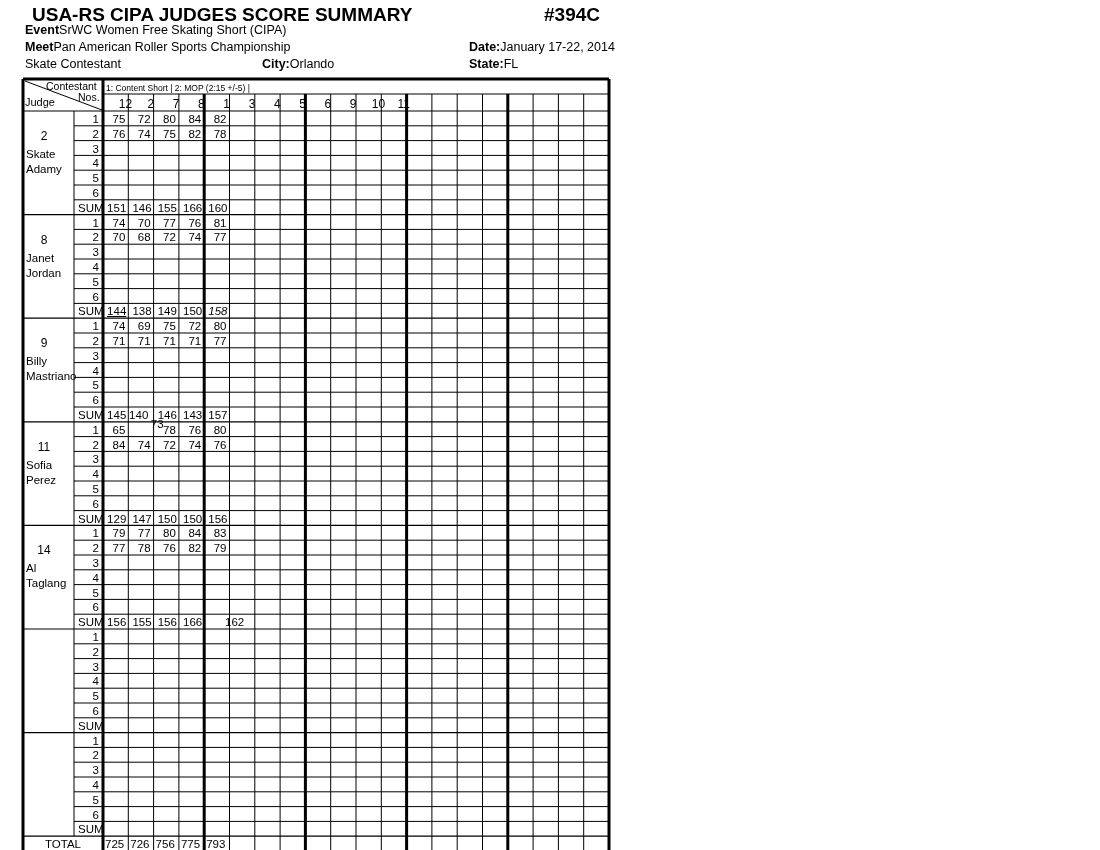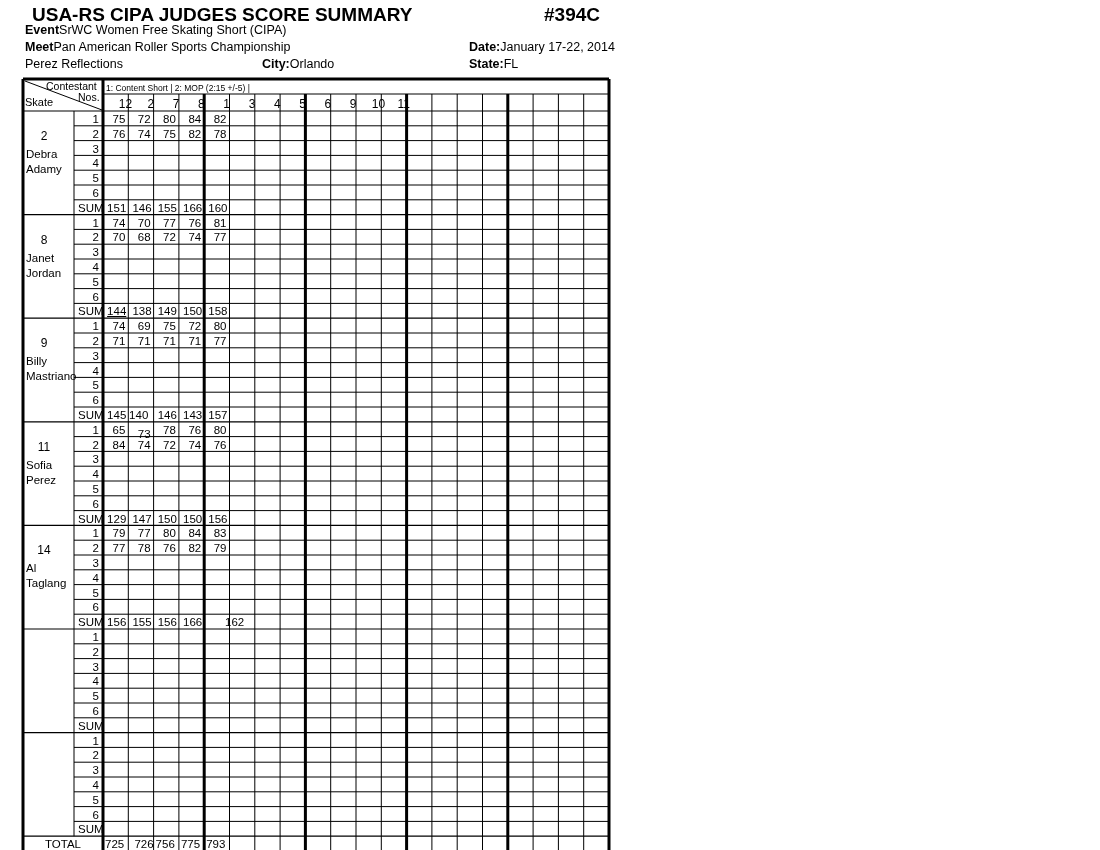--- a/index.html
+++ b/index.html
@@ -26,21 +26,21 @@
 
 <div class="hline" style="left:25px; top:23px;">
   <span class="lbl">Event</span><span>SrWC Women Free Skating Short  (CIPA)</span>
 </div>
 <div class="hline" style="left:25px; top:40px;">
   <span class="lbl">Meet</span><span>Pan American Roller Sports Championship</span>
 </div>
 <div class="hline" style="left:469px; top:40px;">
   <span class="lbl">Date:</span><span>January 17-22, 2014</span>
 </div>
-<div class="hline" style="left:25px; top:57px;">Perez Reflections</div>
+<div class="hline" style="left:25px; top:57px;">Skate Contestant</div>
 <div class="hline" style="left:262px; top:57px;">
   <span class="lbl">City:</span><span>Orlando</span>
 </div>
 <div class="hline" style="left:469px; top:57px;">
   <span class="lbl">State:</span><span>FL</span>
 </div>
 
 <svg id="grid" xmlns="http://www.w3.org/2000/svg" width="1100" height="850">
     <line x1="23" y1="79" x2="609" y2="79" stroke="#000" stroke-width="3"></line>
     <line x1="23" y1="79" x2="23" y2="850" stroke="#000" stroke-width="3"></line>
@@ -115,38 +115,38 @@
     <line x1="74" y1="762.1999999999999" x2="609" y2="762.1999999999999" stroke="#000" stroke-width="1"></line>
     <line x1="74" y1="776.9999999999999" x2="609" y2="776.9999999999999" stroke="#000" stroke-width="1"></line>
     <line x1="74" y1="791.8" x2="609" y2="791.8" stroke="#000" stroke-width="1"></line>
     <line x1="74" y1="806.5999999999999" x2="609" y2="806.5999999999999" stroke="#000" stroke-width="1"></line>
     <line x1="74" y1="821.3999999999999" x2="609" y2="821.3999999999999" stroke="#000" stroke-width="1"></line>
     <line x1="23" y1="836.1999999999999" x2="609" y2="836.1999999999999" stroke="#000" stroke-width="1.2"></line>
   </svg>
 
 <div class="hdr-small" style="left:46px; top:80px; font-size:10.5px;">Contestant</div>
 <div class="hdr-small" style="left:78px; top:91px; font-size:10.5px;">Nos.</div>
-<div class="hdr-small" style="left:25px; top:96px; font-size:11px;">Skate</div>
+<div class="hdr-small" style="left:25px; top:96px; font-size:11px;">Judge</div>
 <div class="hdr-small" style="left:106px; top:83px; font-size:8.5px;">1: Content Short | 2: MOP (2:15 +/-5) |</div>
 
 <div id="cells">
     <div class="colnum" style="left:103px; top:97px;">12</div>
     <div class="colnum" style="left:128.3px; top:97px;">2</div>
     <div class="colnum" style="left:153.6px; top:97px;">7</div>
     <div class="colnum" style="left:178.9px; top:97px;">8</div>
     <div class="colnum" style="left:204.2px; top:97px;">1</div>
     <div class="colnum" style="left:229.5px; top:97px;">3</div>
     <div class="colnum" style="left:254.8px; top:97px;">4</div>
     <div class="colnum" style="left:280.1px; top:97px;">5</div>
     <div class="colnum" style="left:305.4px; top:97px;">6</div>
     <div class="colnum" style="left:330.70000000000005px; top:97px;">9</div>
     <div class="colnum" style="left:356px; top:97px;">10</div>
     <div class="colnum" style="left:381.3px; top:97px;">11</div>
     <div class="judge-no" style="left:24px; top:129px;">2</div>
-    <div class="judge-name" style="left:26px; top:147px;">Debra</div>
+    <div class="judge-name" style="left:26px; top:147px;">Skate</div>
     <div class="judge-name" style="left:26px; top:162px;">Adamy</div>
     <div class="rn" style="left:79px; top:112px;">1</div>
     <div class="rn" style="left:79px; top:126.8px;">2</div>
     <div class="rn" style="left:79px; top:141.6px;">3</div>
     <div class="rn" style="left:79px; top:156.4px;">4</div>
     <div class="rn" style="left:79px; top:171.2px;">5</div>
     <div class="rn" style="left:79px; top:186px;">6</div>
     <div class="rn" style="left:78px; top:200.8px; width:25px; text-align:left;">SUM</div>
     <div class="cell-t" style="left:103px; top:112px; width:22.3px;">75</div>
     <div class="cell-t" style="left:128.3px; top:112px; width:22.3px;">72</div>
@@ -180,21 +180,21 @@
     <div class="cell-t" style="left:204.2px; top:215.6px; width:22.3px;">81</div>
     <div class="cell-t" style="left:103px; top:230.4px; width:22.3px;">70</div>
     <div class="cell-t" style="left:128.3px; top:230.4px; width:22.3px;">68</div>
     <div class="cell-t" style="left:153.6px; top:230.4px; width:22.3px;">72</div>
     <div class="cell-t" style="left:178.9px; top:230.4px; width:22.3px;">74</div>
     <div class="cell-t" style="left:204.2px; top:230.4px; width:22.3px;">77</div>
     <div class="cell-t" style="left:103px; top:304.4px; width:23.3px;text-decoration:underline;">144</div>
     <div class="cell-t" style="left:128.3px; top:304.4px; width:23.3px;">138</div>
     <div class="cell-t" style="left:153.6px; top:304.4px; width:23.3px;">149</div>
     <div class="cell-t" style="left:178.9px; top:304.4px; width:23.3px;">150</div>
-    <div class="cell-t" style="left:204.2px; top:304.4px; width:23.3px;">158</div>
+    <div class="cell-t" style="left:204.2px; top:304.4px; width:23.3px;font-style:italic;">158</div>
     <div class="judge-no" style="left:24px; top:336.2px;">9</div>
     <div class="judge-name" style="left:26px; top:354.2px;">Billy</div>
     <div class="judge-name" style="left:26px; top:369.2px;">Mastriano</div>
     <div class="rn" style="left:79px; top:319.2px;">1</div>
     <div class="rn" style="left:79px; top:334px;">2</div>
     <div class="rn" style="left:79px; top:348.8px;">3</div>
     <div class="rn" style="left:79px; top:363.59999999999997px;">4</div>
     <div class="rn" style="left:79px; top:378.4px;">5</div>
     <div class="rn" style="left:79px; top:393.2px;">6</div>
     <div class="rn" style="left:78px; top:408px; width:25px; text-align:left;">SUM</div>
@@ -217,21 +217,21 @@
     <div class="judge-name" style="left:26px; top:457.79999999999995px;">Sofia</div>
     <div class="judge-name" style="left:26px; top:472.79999999999995px;">Perez</div>
     <div class="rn" style="left:79px; top:422.79999999999995px;">1</div>
     <div class="rn" style="left:79px; top:437.59999999999997px;">2</div>
     <div class="rn" style="left:79px; top:452.4px;">3</div>
     <div class="rn" style="left:79px; top:467.19999999999993px;">4</div>
     <div class="rn" style="left:79px; top:481.99999999999994px;">5</div>
     <div class="rn" style="left:79px; top:496.79999999999995px;">6</div>
     <div class="rn" style="left:78px; top:511.59999999999997px; width:25px; text-align:left;">SUM</div>
     <div class="cell-t" style="left:103px; top:422.79999999999995px; width:22.3px;">65</div>
-    <div class="cell-t" style="left:128.3px; top:427px; width:22.3px;">73</div>
+    <div class="cell-t" style="left:128.3px; top:417px; width:22.3px;padding-left:13px;">73</div>
     <div class="cell-t" style="left:153.6px; top:422.79999999999995px; width:22.3px;">78</div>
     <div class="cell-t" style="left:178.9px; top:422.79999999999995px; width:22.3px;">76</div>
     <div class="cell-t" style="left:204.2px; top:422.79999999999995px; width:22.3px;">80</div>
     <div class="cell-t" style="left:103px; top:437.59999999999997px; width:22.3px;">84</div>
     <div class="cell-t" style="left:128.3px; top:437.59999999999997px; width:22.3px;">74</div>
     <div class="cell-t" style="left:153.6px; top:437.59999999999997px; width:22.3px;">72</div>
     <div class="cell-t" style="left:178.9px; top:437.59999999999997px; width:22.3px;">74</div>
     <div class="cell-t" style="left:204.2px; top:437.59999999999997px; width:22.3px;">76</div>
     <div class="cell-t" style="left:103px; top:511.59999999999997px; width:23.3px;">129</div>
     <div class="cell-t" style="left:128.3px; top:511.59999999999997px; width:23.3px;">147</div>
@@ -278,17 +278,17 @@
     <div class="judge-name" style="left:26px; top:783.5999999999999px;"></div>
     <div class="rn" style="left:79px; top:733.5999999999999px;">1</div>
     <div class="rn" style="left:79px; top:748.3999999999999px;">2</div>
     <div class="rn" style="left:79px; top:763.1999999999999px;">3</div>
     <div class="rn" style="left:79px; top:777.9999999999999px;">4</div>
     <div class="rn" style="left:79px; top:792.8px;">5</div>
     <div class="rn" style="left:79px; top:807.5999999999999px;">6</div>
     <div class="rn" style="left:78px; top:822.3999999999999px; width:25px; text-align:left;">SUM</div>
     <div class="cell-t" style="left:23px; top:837.1999999999999px; width:80px; text-align:center;">TOTAL</div>
     <div class="cell-t" style="left:105px; top:837.1999999999999px; width:23.3px; text-align:left;">725</div>
-    <div class="cell-t" style="left:130.3px; top:837.1999999999999px; width:23.3px; text-align:right;">726</div>
+    <div class="cell-t" style="left:130.3px; top:837.1999999999999px; width:23.3px; text-align:left;">726</div>
     <div class="cell-t" style="left:155.6px; top:837.1999999999999px; width:23.3px; text-align:left;">756</div>
     <div class="cell-t" style="left:180.9px; top:837.1999999999999px; width:23.3px; text-align:left;">775</div>
     <div class="cell-t" style="left:206.2px; top:837.1999999999999px; width:46px; text-align:left;">793</div>
   </div>
 
 </body></html>

